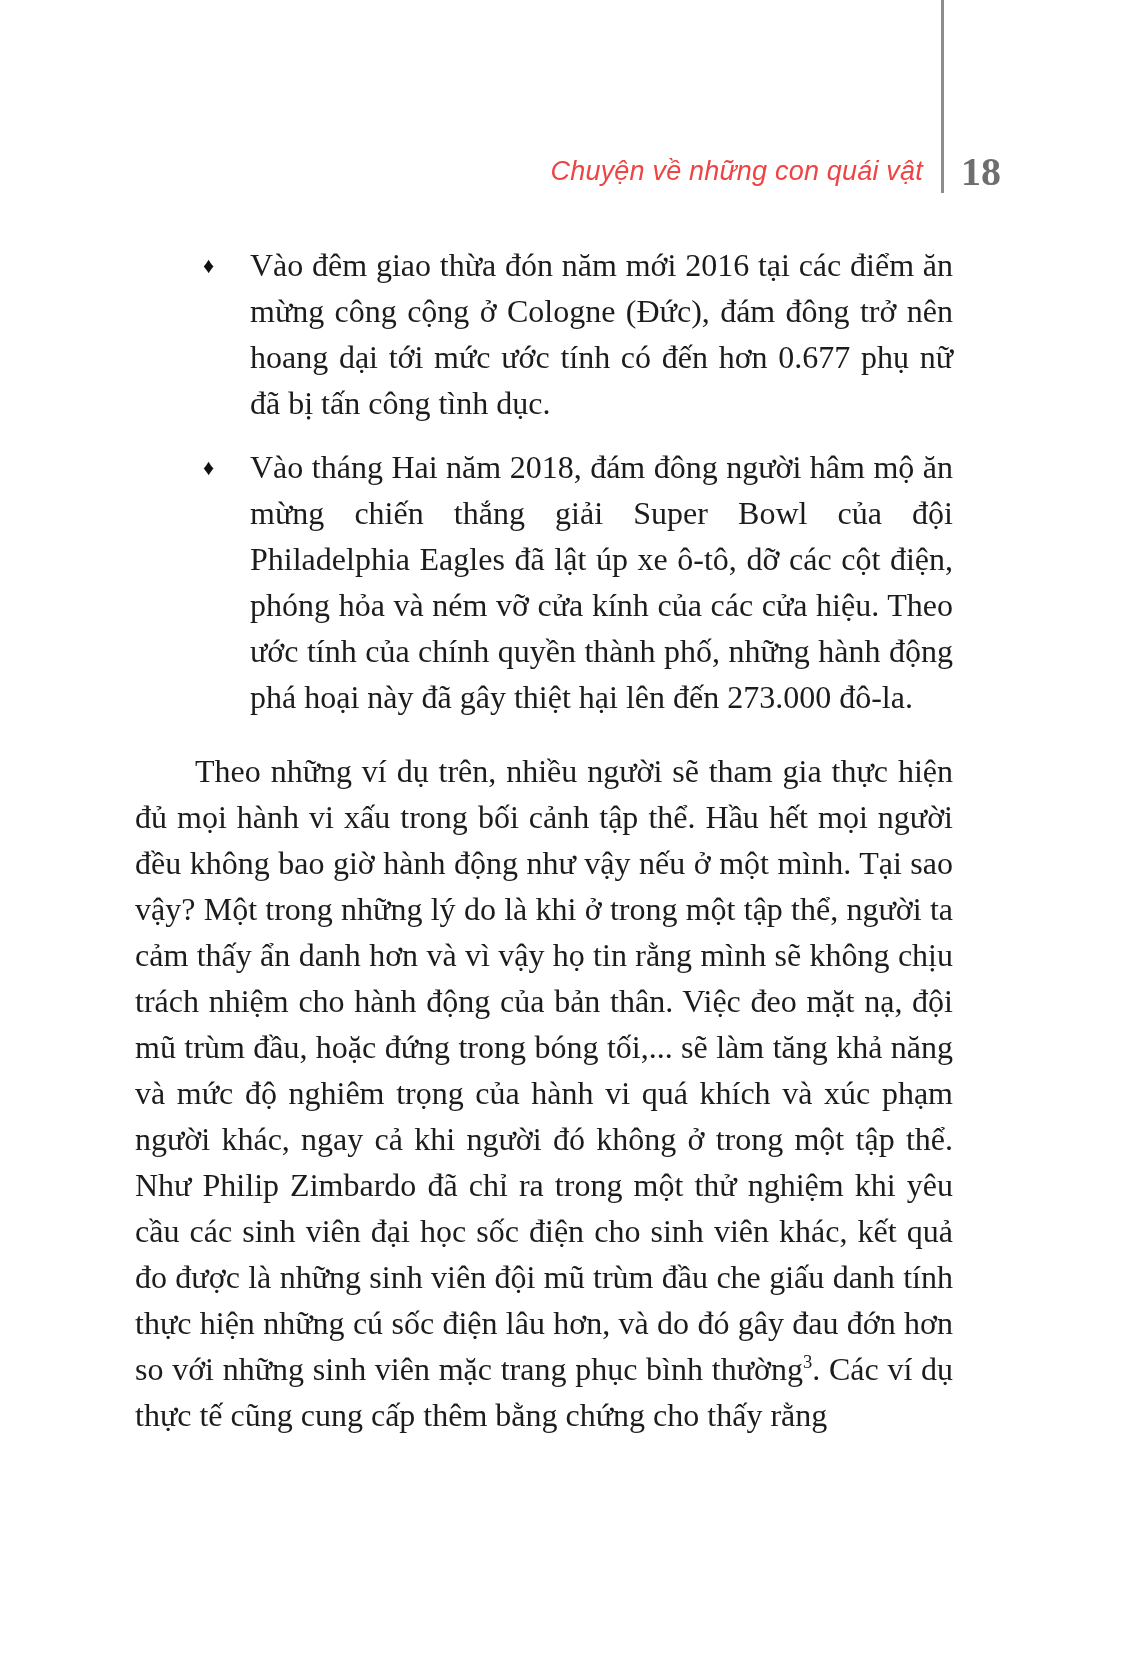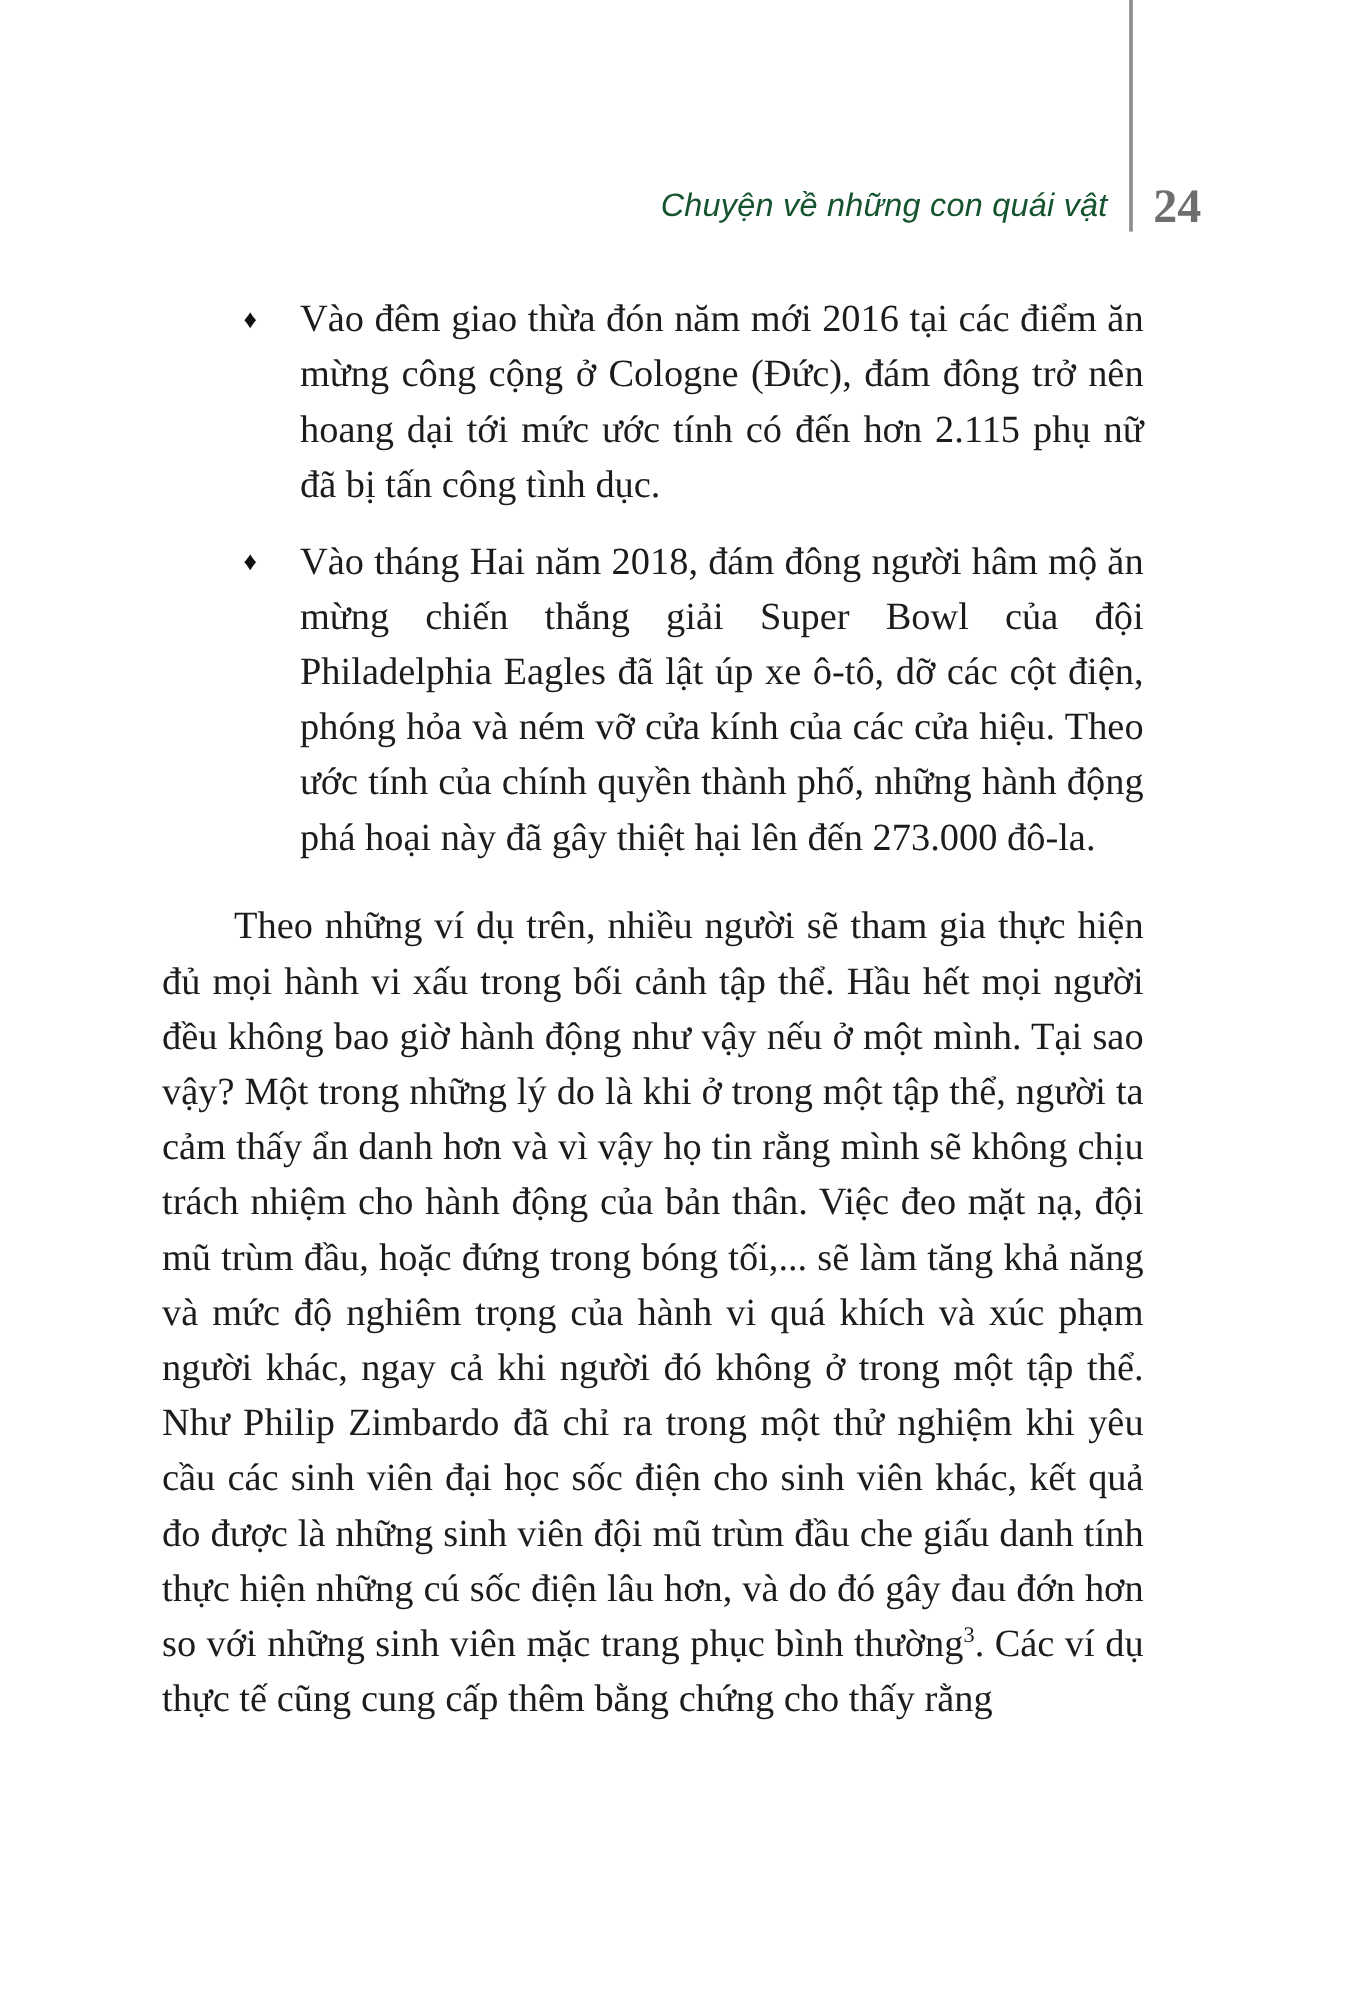--- a/index.html
+++ b/index.html
@@ -25,21 +25,21 @@
   }
   .running-title {
     position: absolute;
     top: 157px;
     right: 203px;
     font-family: "Liberation Sans", sans-serif;
     font-style: italic;
     font-weight: normal;
     font-size: 27px;
     line-height: 1.1;
-    color: #14532d;
+    color: #ef4444;
     letter-spacing: 0.2px;
     white-space: nowrap;
   }
   .page-number {
     position: absolute;
     left: 961px;
     top: 150px;
     font-family: "Liberation Serif", serif;
     font-weight: bold;
     font-size: 40px;
@@ -83,27 +83,27 @@
 </style>
 </head>
 <body>
 
 <div class="page">
 
   <div class="header-rule"></div>
 
   <div class="running-title">Chuyện về những con quái vật</div>
 
-  <div class="page-number">24</div>
+  <div class="page-number">18</div>
 
   <div class="content">
 
     <div class="bullet-item">
       <span class="bullet-marker">♦</span>
-      <span>Vào đêm giao thừa đón năm mới 2016 tại các điểm ăn mừng công cộng ở Cologne (Đức), đám đông trở nên hoang dại tới mức ước tính có đến hơn 2.115 phụ nữ đã bị tấn công tình dục.</span>
+      <span>Vào đêm giao thừa đón năm mới 2016 tại các điểm ăn mừng công cộng ở Cologne (Đức), đám đông trở nên hoang dại tới mức ước tính có đến hơn 0.677 phụ nữ đã bị tấn công tình dục.</span>
     </div>
 
     <div class="bullet-item">
       <span class="bullet-marker">♦</span>
       <span>Vào tháng Hai năm 2018, đám đông người hâm mộ ăn mừng chiến thắng giải Super Bowl của đội Philadelphia Eagles đã lật úp xe ô-tô, dỡ các cột điện, phóng hỏa và ném vỡ cửa kính của các cửa hiệu. Theo ước tính của chính quyền thành phố, những hành động phá hoại này đã gây thiệt hại lên đến 273.000 đô-la.</span>
     </div>
 
     <p class="body-paragraph"><span>Theo những ví dụ trên, nhiều người sẽ tham gia thực hiện đủ mọi hành vi xấu trong bối cảnh tập thể. Hầu hết mọi người đều không bao giờ hành động như vậy nếu ở một mình. Tại sao vậy? Một trong những lý do là khi ở trong một tập thể, người ta cảm thấy ẩn danh hơn và vì vậy họ tin rằng mình sẽ không chịu trách nhiệm cho hành động của bản thân. Việc đeo mặt nạ, đội mũ trùm đầu, hoặc đứng trong bóng tối,... sẽ làm tăng khả năng và mức độ nghiêm trọng của hành vi quá khích và xúc phạm người khác, ngay cả khi người đó không ở trong một tập thể. Như Philip Zimbardo đã chỉ ra trong một thử nghiệm khi yêu cầu các sinh viên đại học sốc điện cho sinh viên khác, kết quả đo được là những sinh viên đội mũ trùm đầu che giấu danh tính thực hiện những cú sốc điện lâu hơn, và do đó gây đau đớn hơn so với những sinh viên mặc trang phục bình thường</span><sup>3</sup><span>. Các ví dụ thực tế cũng cung cấp thêm bằng chứng cho thấy rằng</span></p>
 
   </div>

